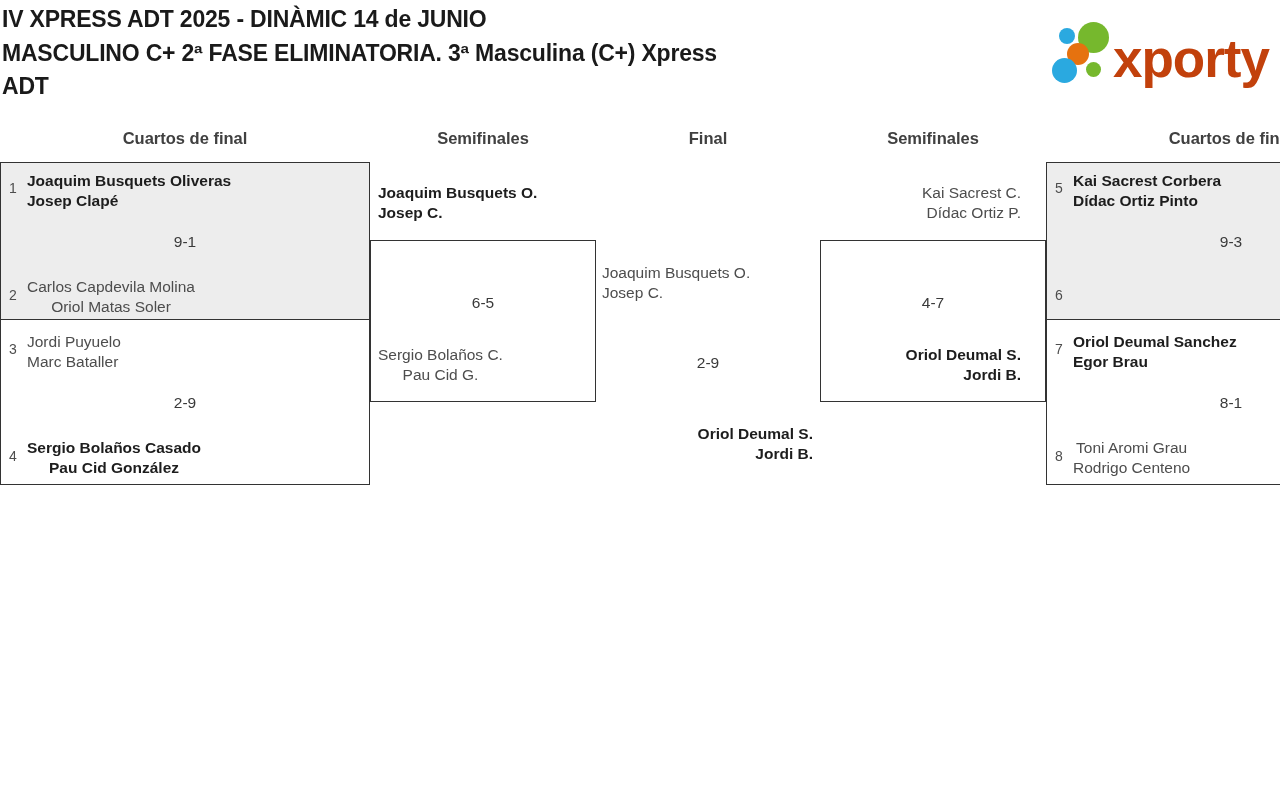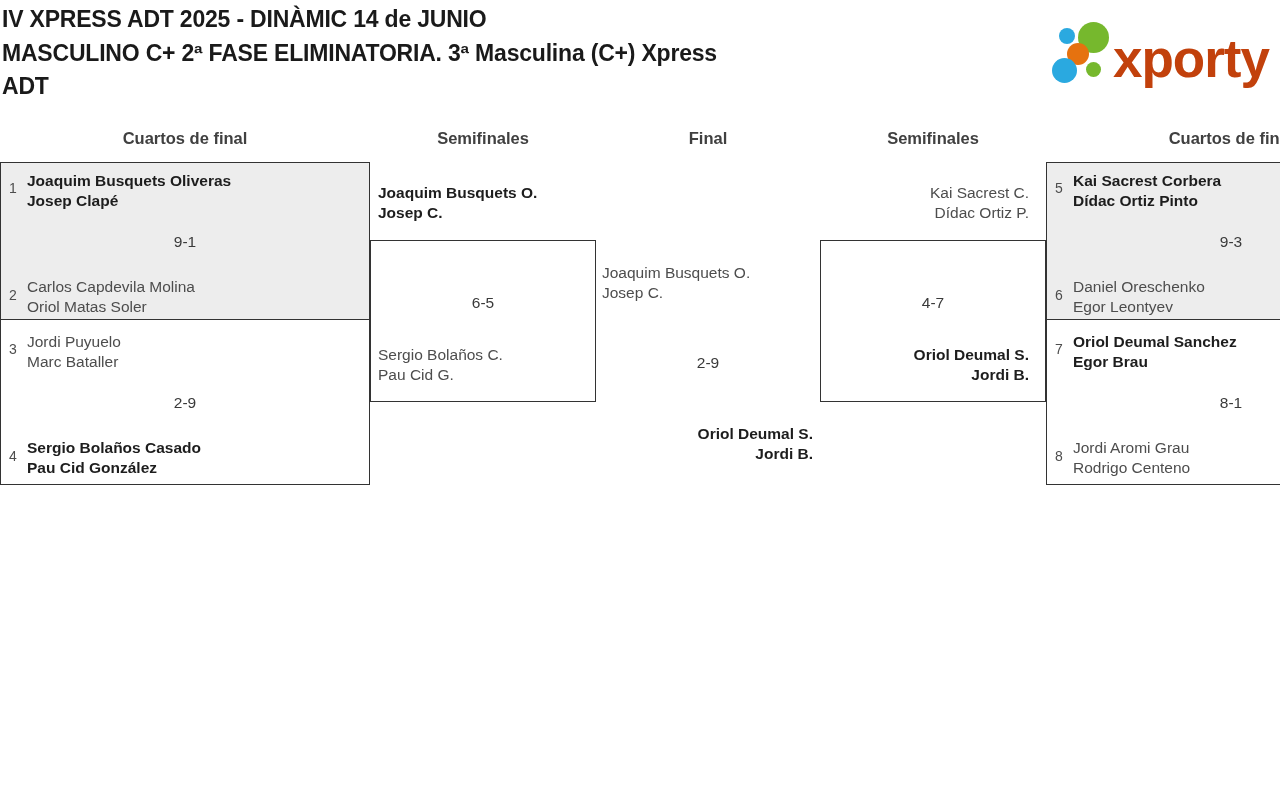--- a/index.html
+++ b/index.html
@@ -51,36 +51,36 @@
   .match.tall .seed.bottom { top:128px; }
 
   .team {
     position:absolute; left:26px;
     font-size:15.5px; line-height:19.5px; white-space:nowrap;
   }
   .team .tline { display:block; }
   .team.winner { font-weight:700; color:#1d1d1d; }
   .team.loser  { font-weight:400; color:#4d4d4d; }
   .match .team.top    { top:8px; }
-  .match .team.bottom { top:114px; }
+  .match .team.bottom { top:114px;text-align:center; }
   .match.tall .team.top    { top:12px; }
   .match.tall .team.bottom { top:118px; }
 
   .score {
     position:absolute; left:0; right:0; top:70px;
     text-align:center; font-size:15.5px; color:#3a3a3a;
   }
   .match.tall .score { top:74px; }
 
   
   .sf .score { top:33px;margin-top:20px; }
   .sf .team.top    { top:-58px; }
   .sf .team.bottom { top:104px; }
   .sf.sfl .team { left:7px; }
-  .sf.sfr .team { left:auto; right:16px; text-align:right; }
+  .sf.sfr .team { left:auto; right:24px; text-align:right; }
 
   
   .final-slot { position:absolute; left:596px; top:240px; width:224px; height:230px; }
   .final-slot .team-left  { position:absolute; left:6px; top:23px;
     font-size:15.5px; line-height:19.5px; white-space:nowrap; color:#4d4d4d; }
   .final-slot .fscore { position:absolute; left:0; width:100%; top:114px;
     text-align:center; font-size:15.5px; color:#3a3a3a; }
   .final-slot .team-right { position:absolute; right:7px; top:184px;
     text-align:right; font-size:15.5px; line-height:19.5px; white-space:nowrap;
     font-weight:700; color:#1d1d1d; }
@@ -194,33 +194,29 @@
   </div>
 
   <div class="match gray qf3">
     <div class="seed top">5</div>
     <div class="team top winner">
       <span class="tline">Kai Sacrest Corbera</span>
       <span class="tline">Dídac Ortiz Pinto</span>
     </div>
     <div class="score">9-3</div>
     <div class="seed bottom">6</div>
-    <div class="team bottom loser">
-      <span class="tline">Daniel Oreschenko</span>
-      <span class="tline">Egor Leontyev</span>
-    </div>
   </div>
 
   <div class="match tall qf4">
     <div class="seed top">7</div>
     <div class="team top winner">
       <span class="tline">Oriol Deumal Sanchez</span>
       <span class="tline">Egor Brau</span>
     </div>
     <div class="score">8-1</div>
     <div class="seed bottom">8</div>
     <div class="team bottom loser">
-      <span class="tline">Jordi Aromi Grau</span>
+      <span class="tline">Toni Aromi Grau</span>
       <span class="tline">Rodrigo Centeno</span>
     </div>
   </div>
 
 </div>
 
 </body></html>

